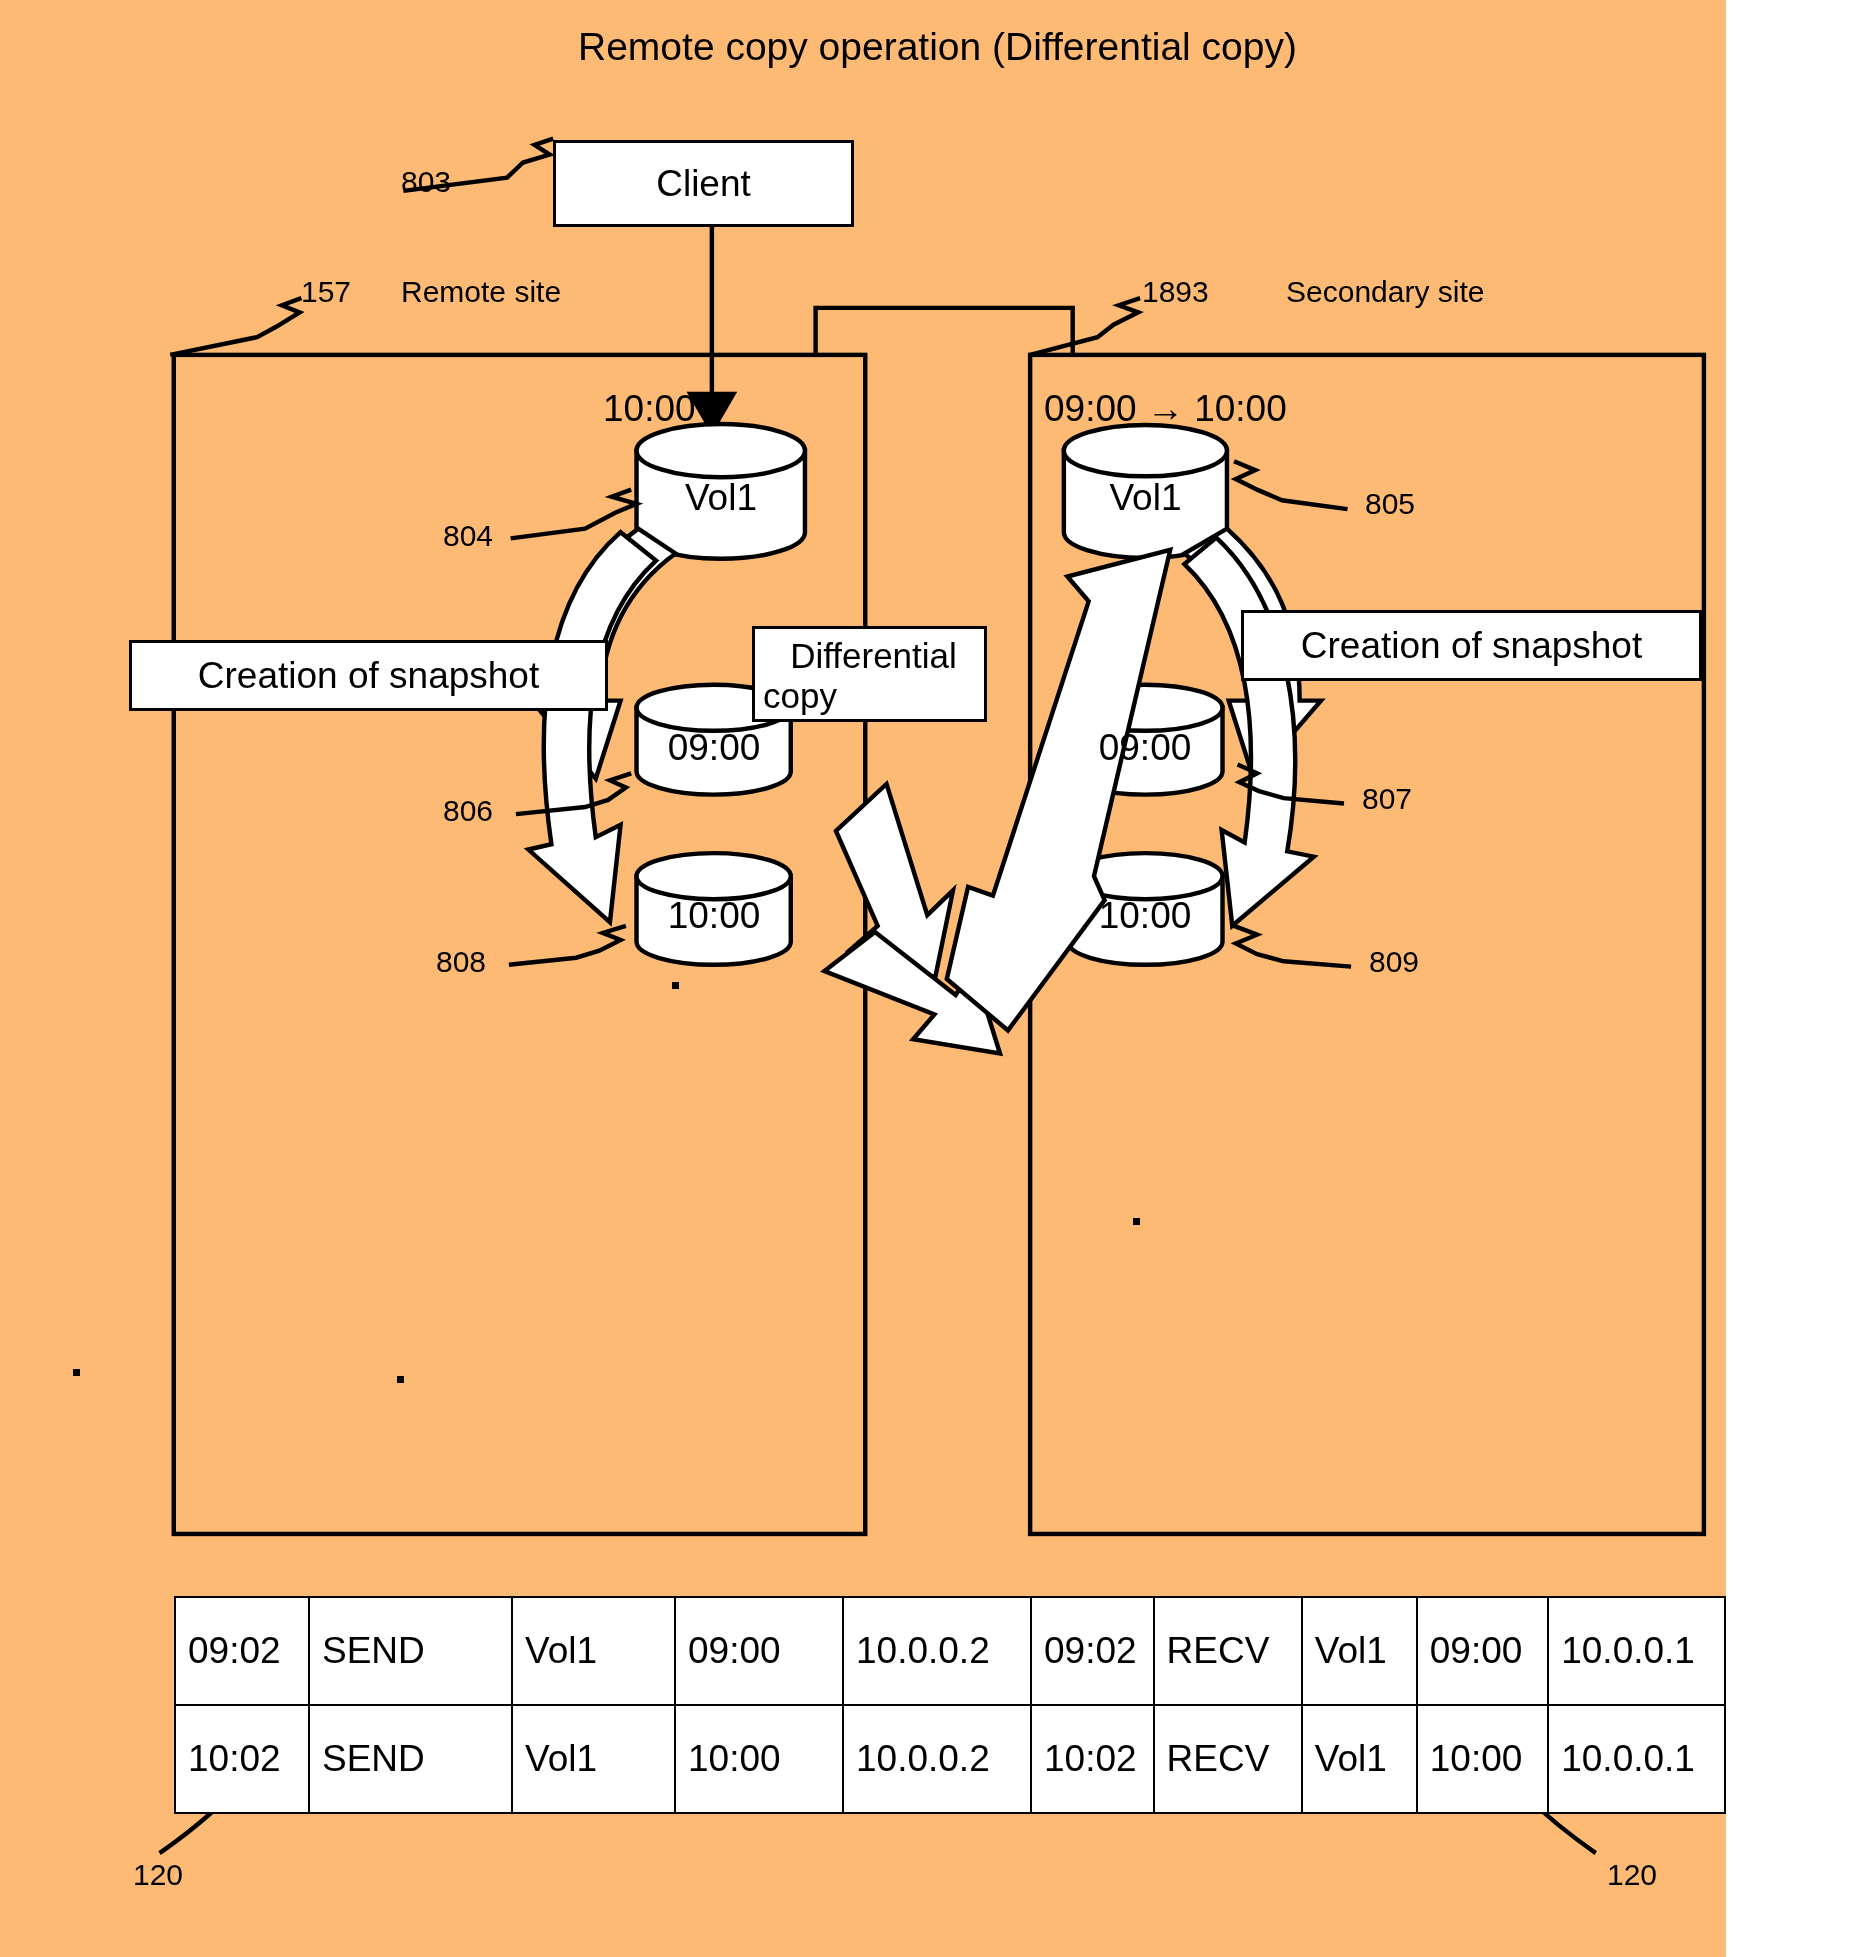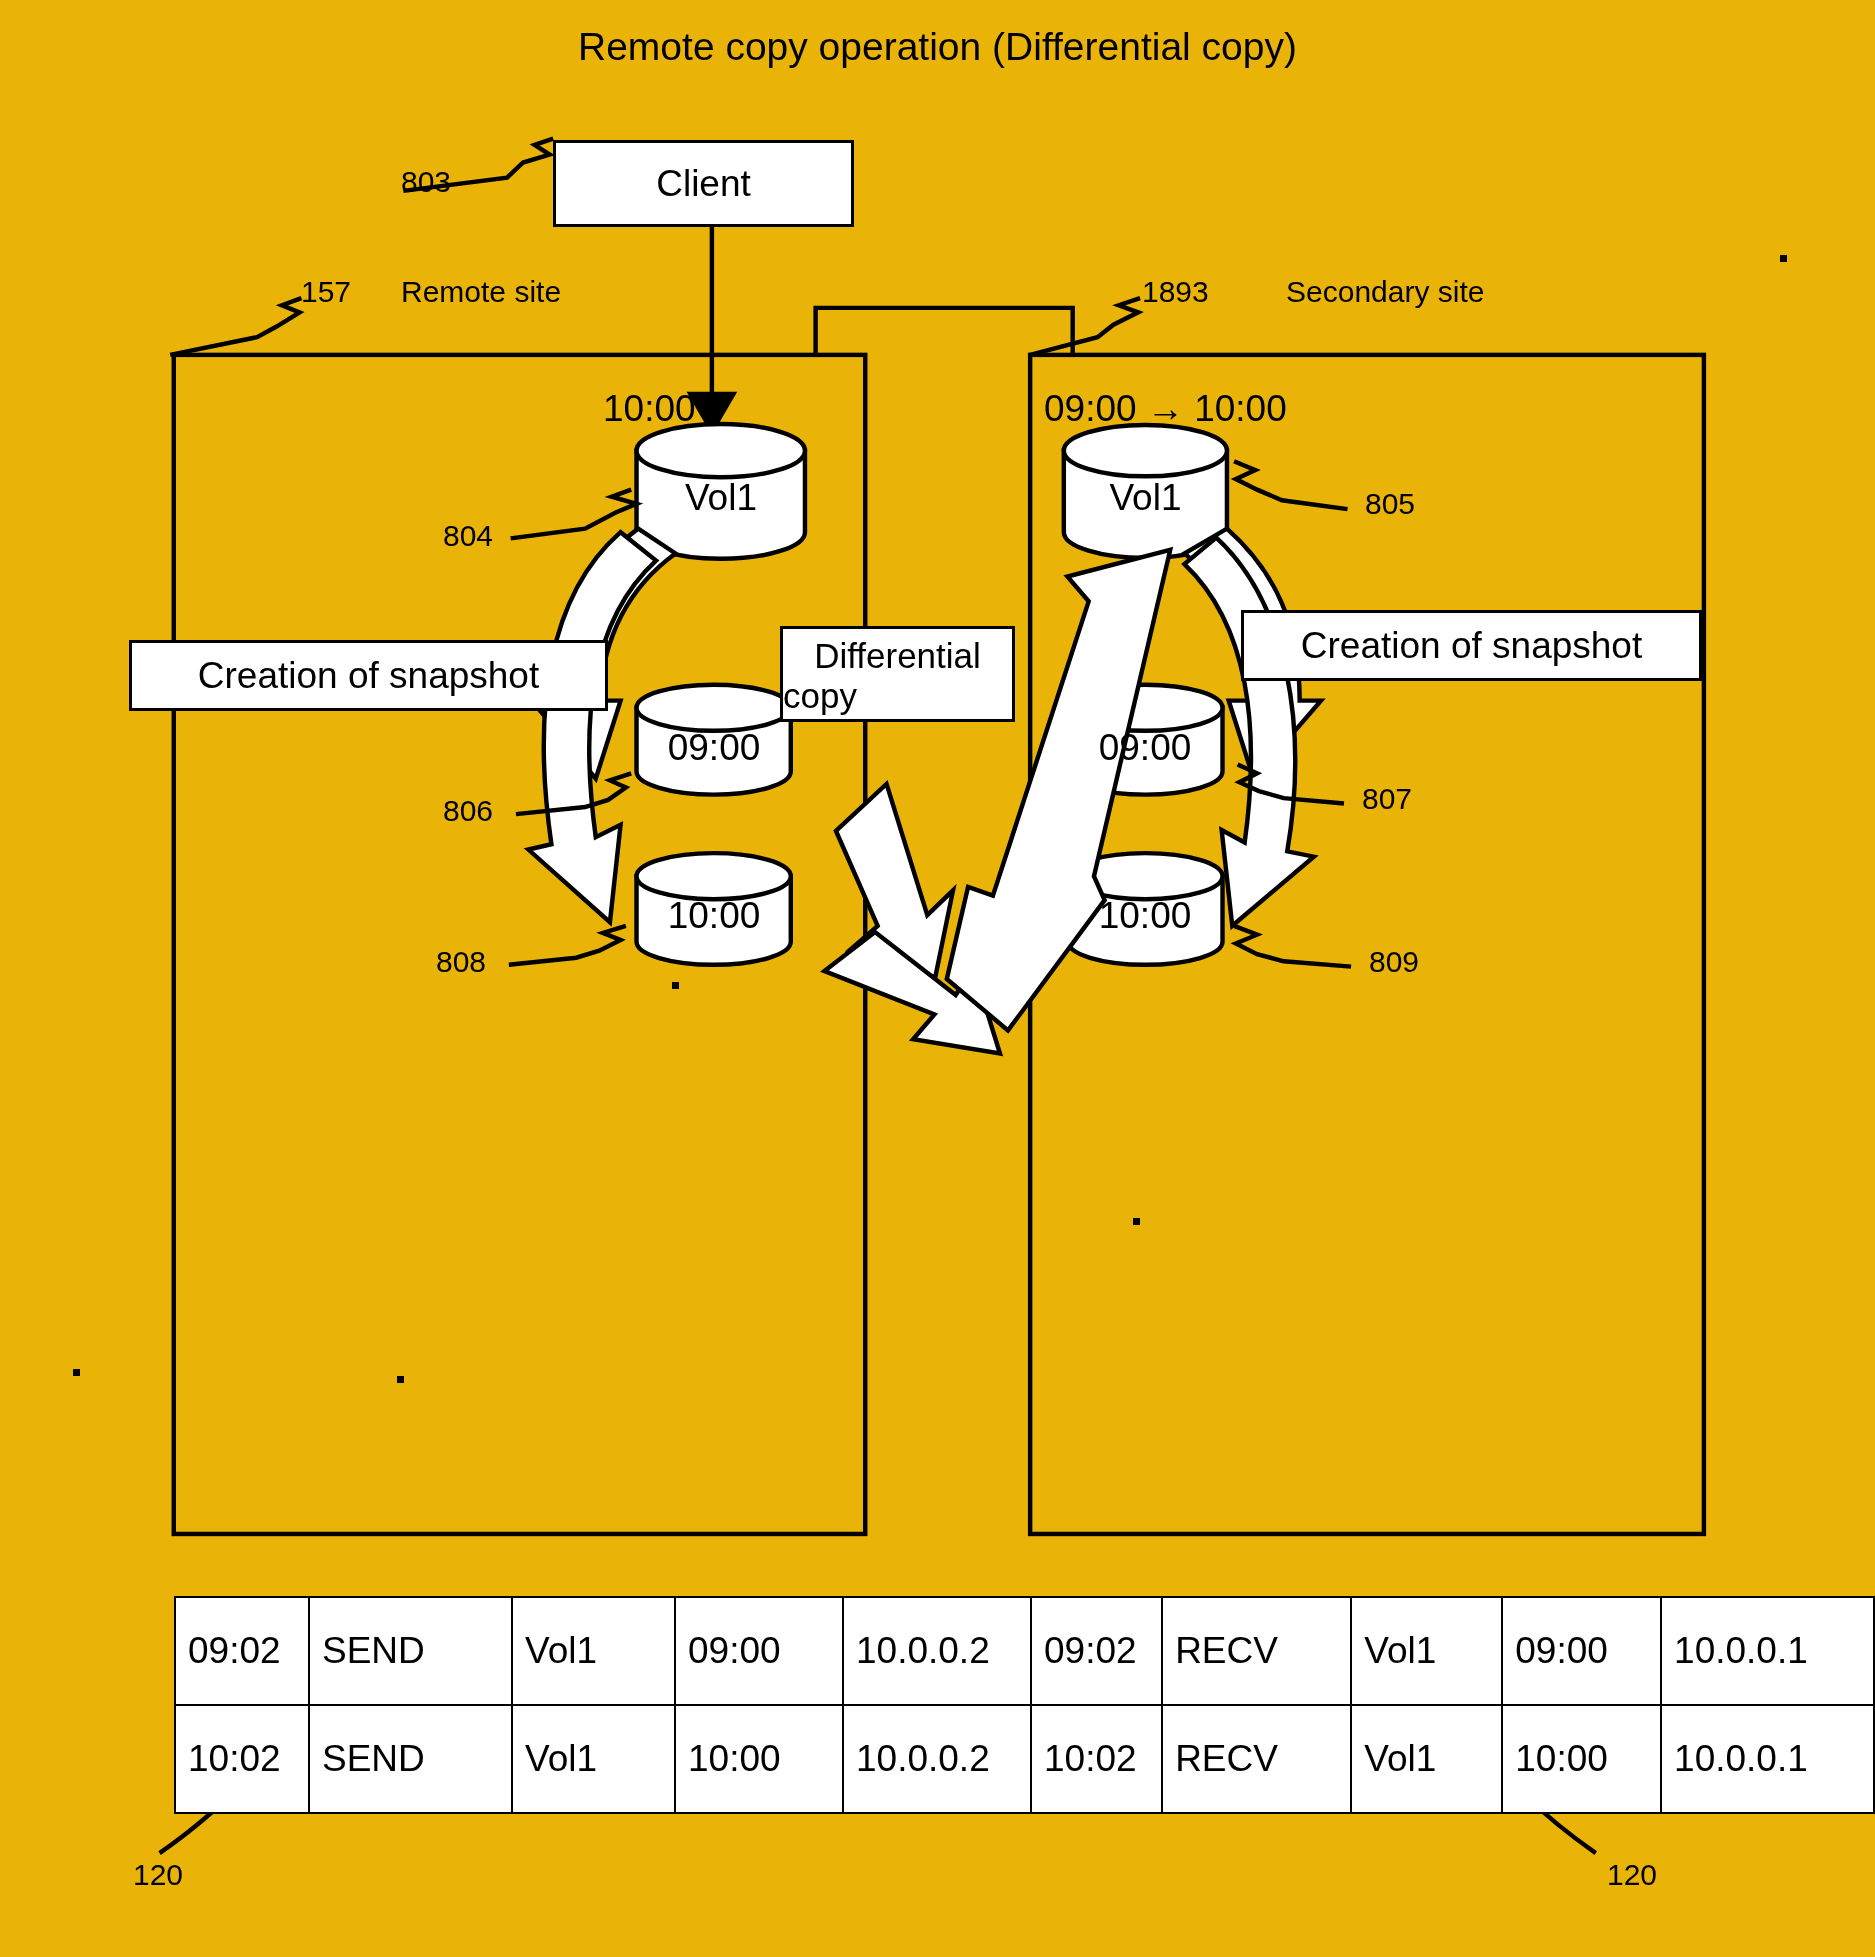--- a/index.html
+++ b/index.html
@@ -6,23 +6,23 @@
     margin: 0;
     padding: 0;
     background: #ffffff;
   }
   body {
     font-family: "Liberation Sans", sans-serif;
     color: #000000;
   }
   #page {
     position: relative;
-    width: 1875px;
+    width: 1726px;
     height: 1958px;
-    background: #eab308;
+    background: #fdba74;
     overflow: hidden;
   }
   .abs { position: absolute; }
   .txt {
     white-space: pre;
     line-height: 1;
   }
   #figure-title {
     left: 0;
     top: 26.6px;
@@ -195,21 +195,21 @@
   <div class="abs txt" style="left:637px; top:729px; width:154px; text-align:center; font-size:37px;">09:00</div>
   <div class="abs txt refnum" style="left:443px; top:796px;">806</div>
 
   <div class="abs txt" style="left:637px; top:897px; width:154px; text-align:center; font-size:37px;">10:00</div>
   <div class="abs txt refnum" style="left:436px; top:947px;">808</div>
 
   <div class="abs box boxlabel" style="left:129px; top:640px; width:479px; height:71px;">
     <span>Creation of snapshot</span>
   </div>
 
-  <div class="abs box" style="left:780px; top:626px; width:235px; height:96px;">
+  <div class="abs box" style="left:752px; top:626px; width:235px; height:96px;padding-left:8px;">
     <div class="txt" style="text-align:center; font-size:35px; margin-top:8.9px;">Differential</div>
     <div class="txt" style="text-align:left; font-size:35px; margin-top:5.3px;">copy</div>
   </div>
 
   <div class="abs txt smalltime" style="left:1044px; top:390px;">09:00 → 10:00</div>
   <div class="abs txt" style="left:1064px; top:479px; width:163px; text-align:center; font-size:37px;">Vol1</div>
   <div class="abs txt refnum" style="left:1365px; top:489px;">805</div>
 
   <div class="abs txt" style="left:1068px; top:729px; width:154px; text-align:center; font-size:37px;">09:00</div>
   <div class="abs txt refnum" style="left:1362px; top:784px;">807</div>

